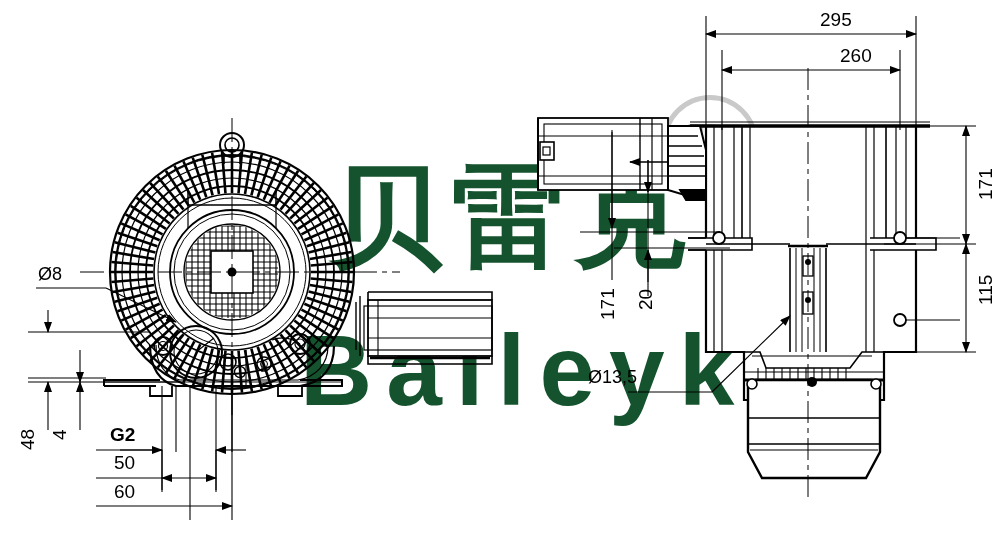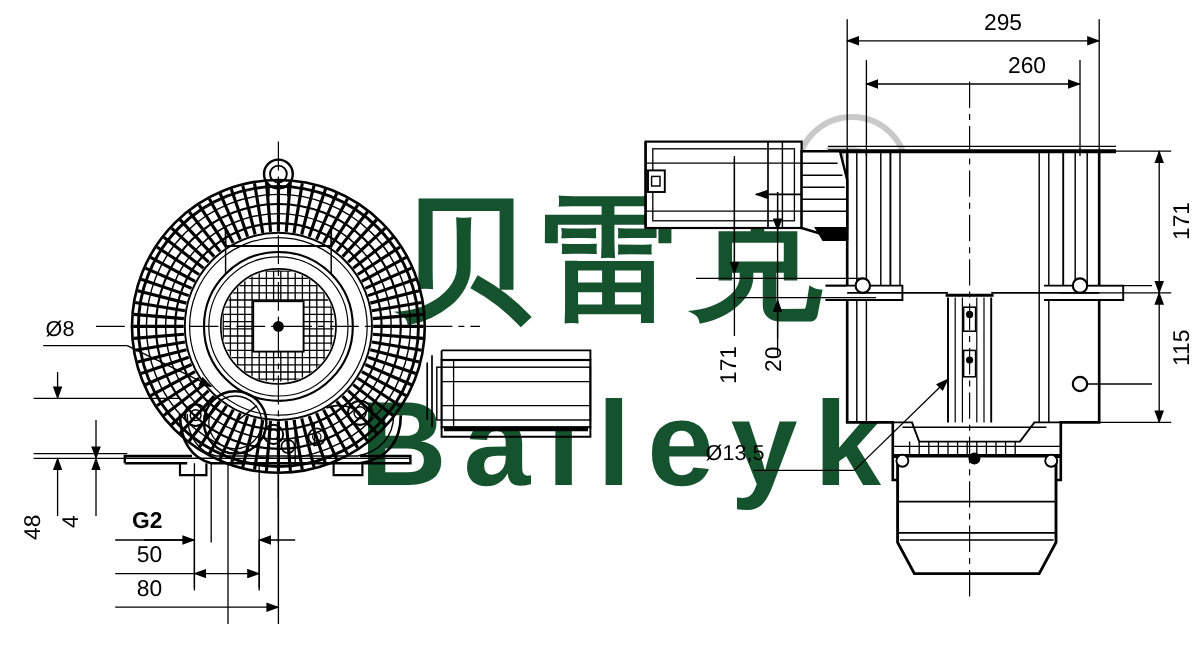--- a/index.html
+++ b/index.html
@@ -393,15 +393,15 @@
   <div class="dimtxt" style="left:38px;top:265px;font-size:18px;">Ø8</div>
 
   <div class="dimtxt vert" style="left:18px;top:450px;">48</div>
 
   <div class="dimtxt vert" style="left:50px;top:440px;">4</div>
 
   <div class="dimtxt" style="left:110px;top:425px;font-weight:bold;">G2</div>
 
   <div class="dimtxt" style="left:114px;top:453px;">50</div>
 
-  <div class="dimtxt" style="left:114px;top:482px;">80</div>
+  <div class="dimtxt" style="left:114px;top:482px;">60</div>
 
 </div>
 
 </body></html>

